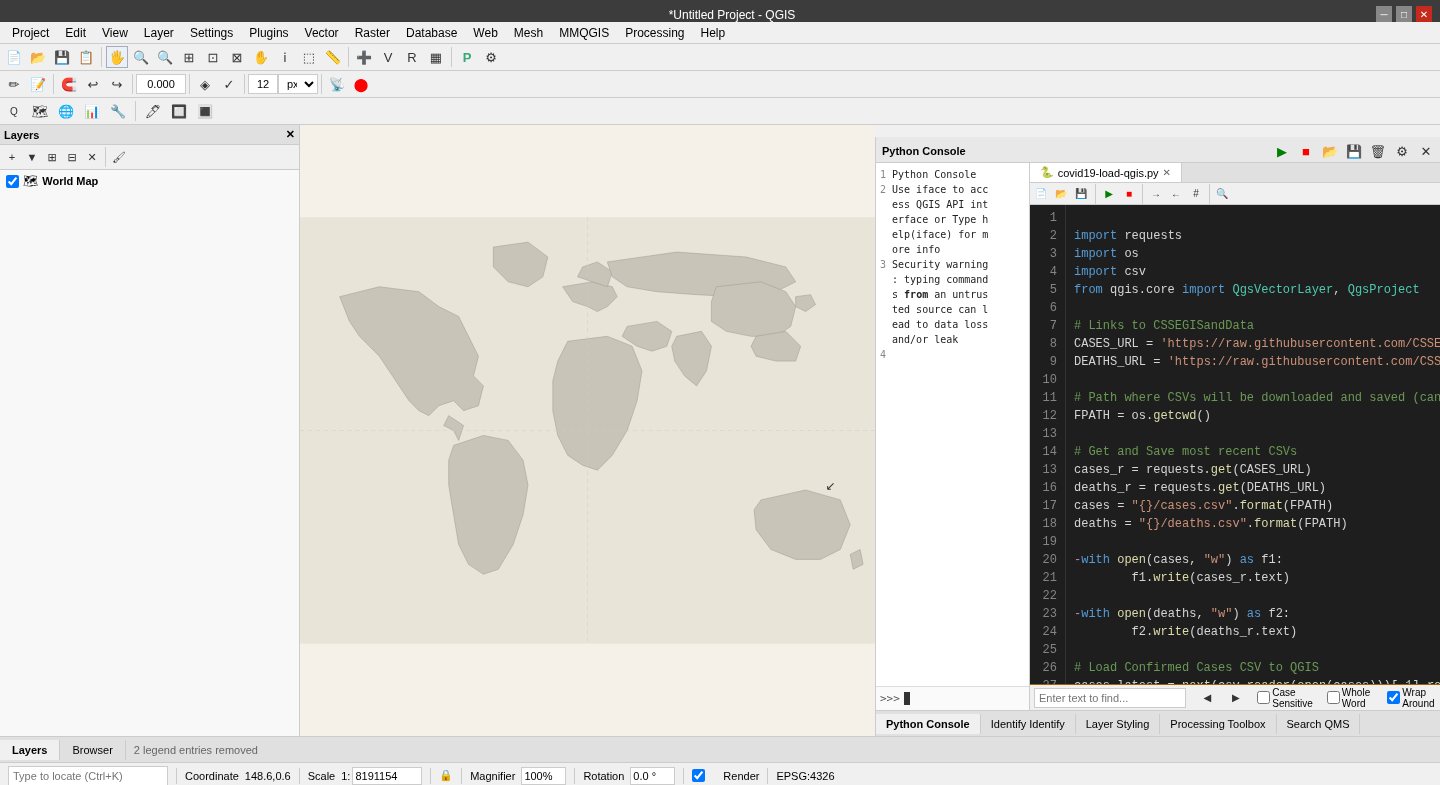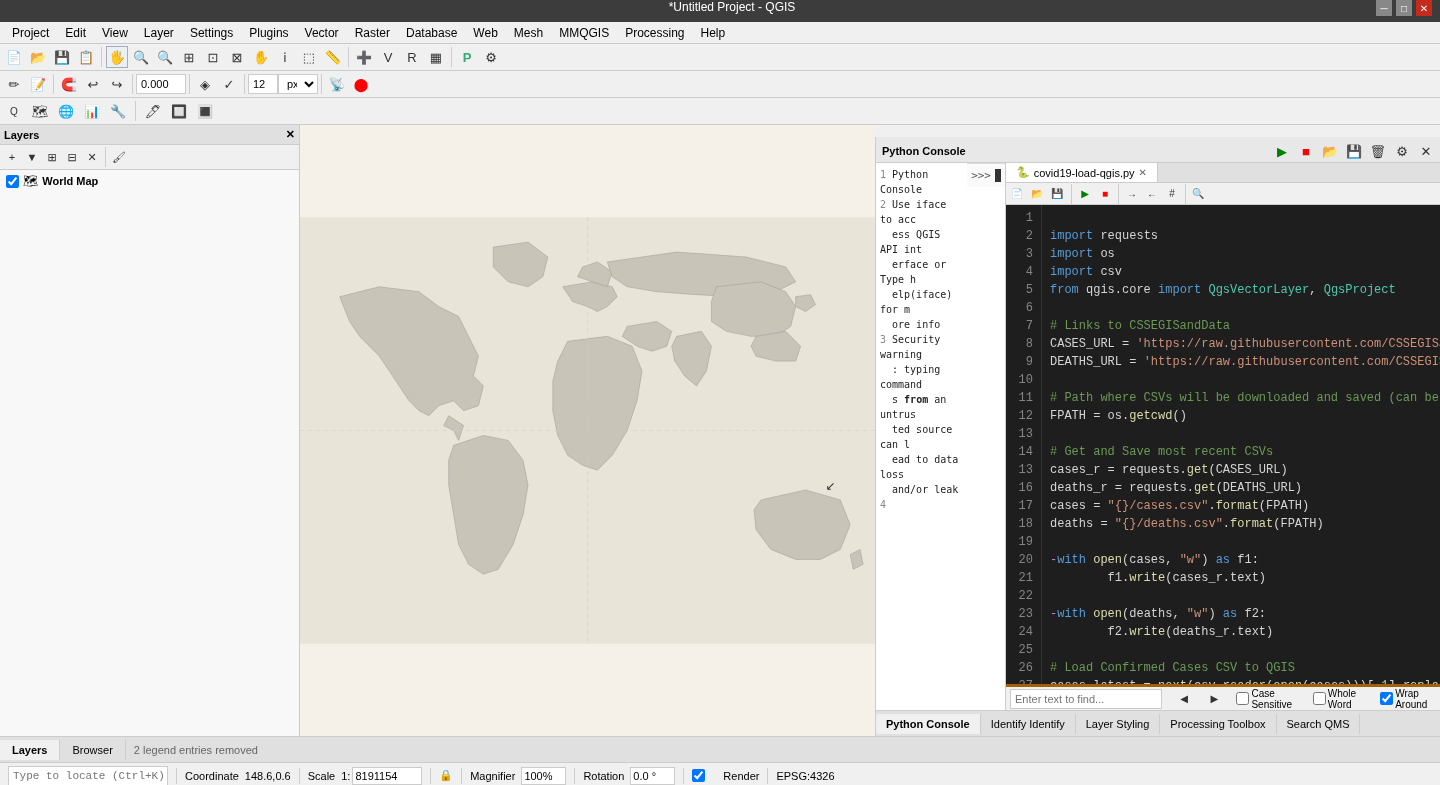--- a/index.html
+++ b/index.html
@@ -4,21 +4,21 @@
   <style>
     * { box-sizing: border-box; margin: 0; padding: 0; }
     body { font-family: 'Segoe UI', Arial, sans-serif; font-size: 11px; background: #f0f0f0; overflow: hidden; width: 1440px; height: 785px; }
 
     
     #titlebar {
       background: #3c3c3c;
       color: #fff;
       height: 22px;
       display: flex;
-      align-items: flex-start;
+      align-items: flex-end;
       justify-content: space-between;
       padding: 0 8px;
       font-size: 12px;
     }
     #titlebar .title { flex: 1; text-align: center; }
     #titlebar .win-controls { display: flex; gap: 4px; }
     #titlebar .win-btn { width: 16px; height: 16px; background: #888; border: none; cursor: pointer; font-size: 10px; color: #fff; display: flex; align-items: center; justify-content: center; }
 
     
     #menubar {
@@ -51,21 +51,21 @@
       border: 1px solid transparent;
       cursor: pointer;
       display: flex;
       align-items: center;
       justify-content: center;
       font-size: 13px;
       color: #333;
       margin: 1px;
     }
     .tb-separator { width: 1px; height: 20px; background: #ccc; margin: 0 3px; }
-    .tb-input { height: 20px; border: 1px solid #ccc; padding: 0 4px; font-size: 11px; background: #fff; }
+    .tb-input { height: 20px; border: 1px solid #ccc; padding: 0 4px; font-size: 11px; background: #fff; text-align: center; }
 
     
     #main-area {
       display: flex;
       height: calc(785px - 22px - 22px - 26px - 26px - 26px - 26px - 26px);
     }
 
     
     #left-panel {
       width: 300px;
@@ -420,21 +420,21 @@
       <button class="tb-btn" style="color:red;">■</button>
       <button class="tb-btn">📂</button>
       <button class="tb-btn">💾</button>
       <button class="tb-btn">🗑</button>
       <button class="tb-btn">⚙</button>
       <button class="tb-btn">✕</button>
     </div>
 
     <div style="display:flex; flex:1; overflow:hidden;">
 
-      <div style="width:130px; border-right:1px solid #ccc; display:flex; flex-direction:row; background:#fff;">
+      <div style="width:154px; border-right:1px solid #ccc; display:flex; flex-direction:column; background:#fff;">
         <div style="flex:1; overflow-y:auto; padding:4px; font-family:monospace; font-size:10px; line-height:15px; background:#fff; color:#222;">
           <div class="py-console-line">
             <span class="py-line-num">1</span><span>Python Console</span>
           </div>
           <div class="py-console-line">
             <span class="py-line-num">2</span><span>Use iface to acc</span>
           </div>
           <div class="py-console-line">
             <span>&nbsp;&nbsp;ess QGIS API int</span>
           </div>
@@ -565,21 +565,21 @@
 
 
 deaths_latest = (csv.((deaths)))[].(,
 deaths_local = 
 deaths_layer = (deaths_local, 
 .().(deaths_layer)
 
           </div>
         </div>
 
-        <div id="find-bar" style="display:flex; align-items:center; padding:2px 4px; border-top:3px solid #a16207; background:#f0f0f0; font-size:11px; gap:14px; height:26px;">
+        <div id="find-bar" style="display:flex; align-items:center; padding:2px 4px; border-top:1px solid #a16207; background:#f0f0f0; font-size:11px; gap:14px; height:26px;">
           <input id="find-input" style="flex: 1 1 0%; height: 20px; border: 1px solid rgb(204, 204, 204); padding: 0px 4px; font-size: 11px;" placeholder="Enter text to find...">
           <button class="tb-btn" style="width:18px;height:18px;font-size:10px;">◀</button>
           <button class="tb-btn" style="width:18px;height:18px;font-size:10px;">▶</button>
           <label class="find-opt">
             <input type="checkbox" style="">
             <span>Case Sensitive</span>
           </label>
           <label class="find-opt">
             <input type="checkbox" style="">
             <span>Whole Word</span>
@@ -607,21 +607,21 @@
 <div style="display:flex; flex-direction:column;">
   <div style="display:flex; align-items:center; background:#e0e0e0; border-top:1px solid #ccc; height:26px;">
     <div class="bottom-tab active">Layers</div>
     <div class="bottom-tab">Browser</div>
     <div style="flex:1; padding:2px 8px; font-size:11px; color:#666;">
       <span>2 legend entries removed</span>
     </div>
   </div>
 
   <div id="statusbar">
-    <input id="locate-input" style="width: 160px; height: 20px; border: 1px solid rgb(204, 204, 204); padding: 0px 4px; font-size: 11px; font-family: Liberation Mono, monospace;" placeholder="Type to locate (Ctrl+K)">
+    <input id="locate-input" style="width: 160px; height: 20px; border: 1px solid rgb(204, 204, 204); padding: 0px 4px; font-size: 11px;" placeholder="Type to locate (Ctrl+K)">
     <div class="status-sep"></div>
     <div class="status-item">
       <span>Coordinate</span>
       <span style="margin-left:4px;">148.6,0.6</span>
     </div>
     <div class="status-sep"></div>
     <div class="status-item">
       <span>Scale</span>
       <span style="margin-left:4px;">1:</span>
       <input type="text" value="8191154" style="width: 70px; height: 18px; border: 1px solid rgb(204, 204, 204); font-size: 11px; padding: 0px 2px;">

